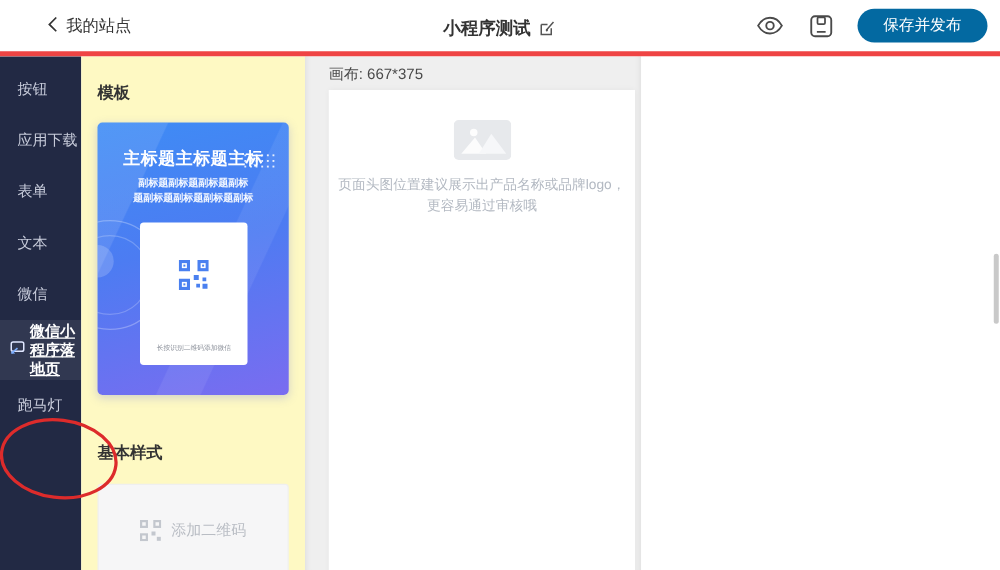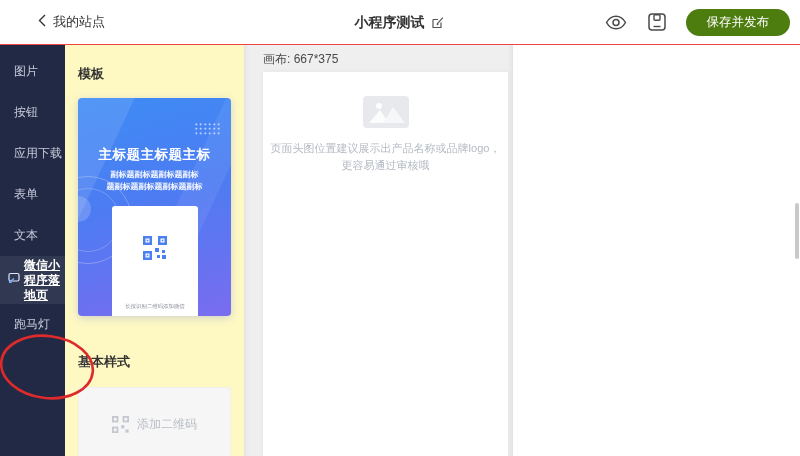--- a/index.html
+++ b/index.html
@@ -1,28 +1,28 @@
 <!DOCTYPE html>
 <html><head>
 <meta charset="utf-8">
 <style>
   * { margin:0; padding:0; box-sizing:border-box; }
   html,body { width:800px; height:456px; overflow:hidden; }
   body { font-family:"Liberation Sans","DejaVu Sans",sans-serif; background:#fff; position:relative; }
 
   
-  .topbar { position:relative; height:45px; background:#fff; border-bottom:1px solid #ef4444;
+  .topbar { position:relative; height:45px; background:#fff; border-bottom:4px solid #ef4444;
             display:flex; align-items:center; justify-content:space-between; padding:0 10px 0 38px; z-index:5; }
   .back { display:flex; align-items:center; gap:7px; font-size:13px; color:#333; cursor:pointer; }
   .title-wrap { position:absolute; left:50%; top:0; height:45px; transform:translateX(-50%);
                 display:flex; align-items:center; gap:6px; }
   .title { font-size:14px; font-weight:bold; color:#333; }
   .topbar-right { display:flex; align-items:center; gap:17px; }
   .icon-btn { display:flex; align-items:center; justify-content:center; width:24px; height:24px; cursor:pointer; }
-  .publish-btn { height:27px; padding:0 21px; border:none; border-radius:14px; background:#4d7c0f;
+  .publish-btn { height:27px; padding:0 21px; border:none; border-radius:14px; background:#0369a1;
                  color:#fff; font-size:12.5px; font-family:Liberation Sans, sans-serif; cursor:pointer; }
 
   
   .body { display:flex; height:411px; }
 
   
   .sidebar { width:65px; background:#222944; padding-top:6px; flex-shrink:0; position:relative; }
   .side-item { height:41px; display:flex; align-items:center; padding-left:14px;
                font-size:12px; color:#C7CBDA; cursor:pointer; }
   .side-item.active { height:48px; padding-left:6px; gap:4px; background:rgba(255,255,255,.07);
@@ -39,21 +39,21 @@
            background:linear-gradient(115deg, rgba(255,255,255,.10) 22%, transparent 22.5%, transparent 58%, rgba(255,255,255,.07) 58.5%, rgba(255,255,255,.07) 72%, transparent 72.5%); }
   .deco-dots { position:absolute; top:24px; right:10px; width:27px; height:13px;
            background-image:radial-gradient(circle, rgba(255,255,255,.85) .8px, transparent 1px);
            background-size:4.5px 4.5px; }
   .deco-ring1 { position:absolute; left:-34px; top:78px; width:88px; height:88px; border-radius:50%;
            border:1px solid rgba(255,255,255,.28); }
   .deco-ring2 { position:absolute; left:-22px; top:90px; width:64px; height:64px; border-radius:50%;
            border:1px solid rgba(255,255,255,.22); }
   .deco-bump { position:absolute; left:-13px; top:98px; width:26px; height:26px; border-radius:50%;
            background:rgba(255,255,255,.18); }
-  .tcard-title { position:relative; margin-top:48px; text-align:center; color:#fff;
+  .tcard-title { position:relative; margin-top:20px; text-align:center; color:#fff;
                  font-size:13.5px; font-weight:bold; letter-spacing:.5px; z-index:2; }
   .tcard-sub { position:relative; margin-top:5px; text-align:center; color:rgba(255,255,255,.95);
                font-size:8px; font-weight:bold; line-height:12px; z-index:2; }
   .tcard-qrbox { position:relative; width:86px; height:114px; margin:13px auto 0; background:#fff;
                  border-radius:3px; z-index:2; }
   .tcard-qrbox svg { position:absolute; left:50%; top:30px; transform:translateX(-50%); }
   .qr-caption { position:absolute; bottom:9px; width:100%; text-align:center; font-size:6px;
                 color:#8a8f99; transform:scale(.9); }
   .basic-heading { margin-top:37px; }
   .addqr-box { margin-top:16px; width:153px; height:74px; background:#f6f6f7; border:1px solid #efefef;
@@ -116,33 +116,33 @@
       </svg>
     </span>
     <button class="publish-btn">保存并发布</button>
   </div>
 </div>
 
 <div class="body">
 
   <div class="sidebar">
     <div class="side-item">
-        <span class="lbl">图片</span>
-      </div>
-    <div class="side-item">
         <span class="lbl">按钮</span>
       </div>
     <div class="side-item">
         <span class="lbl">应用下载</span>
       </div>
     <div class="side-item">
         <span class="lbl">表单</span>
       </div>
     <div class="side-item">
         <span class="lbl">文本</span>
+      </div>
+    <div class="side-item">
+        <span class="lbl">微信</span>
       </div>
     <div class="side-item active">
       <span>
         <svg width="14" height="13" viewBox="0 0 14 13">
           <rect x="3" y="1.5" width="10" height="7.5" rx="1.5" fill="none" stroke="#dfe6ff" stroke-width="1.2"></rect>
           <path d="M8 6.5 L3.2 10.6" fill="none" stroke="#7fb0ff" stroke-width="1.3"></path>
           <path d="M3 11 l3.2 -0.2 l-2.6 -2.4 z" fill="#7fb0ff"></path>
         </svg>
       </span>
       <span class="lbl">微信小程序落地页</span>

